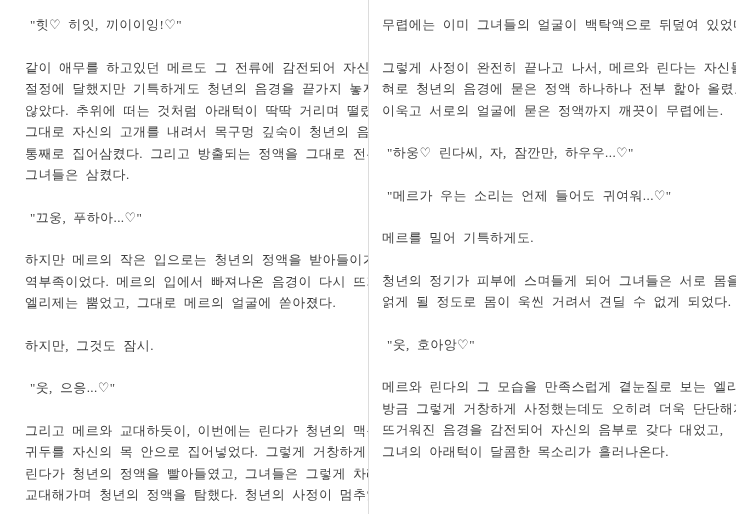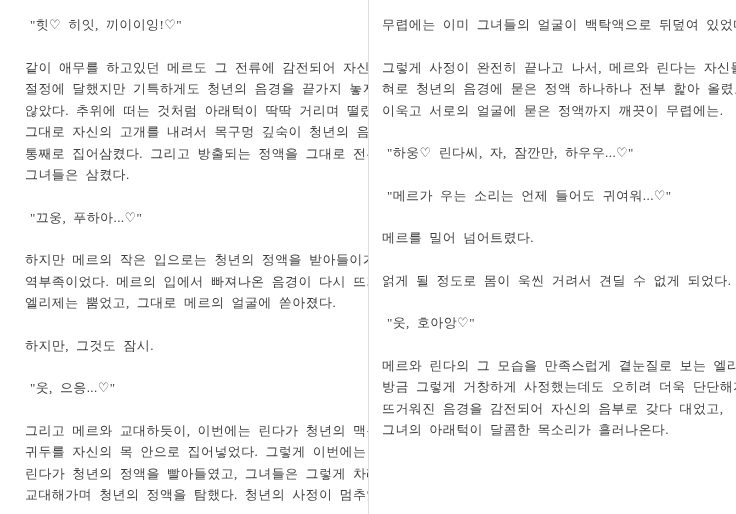--- a/index.html
+++ b/index.html
@@ -65,21 +65,21 @@
         <div class="line">엘리제는 뿜었고, 그대로 메르의 얼굴에 쏟아졌다.</div>
       </div>
       <div class="block paragraph">
         <div class="line">하지만, 그것도 잠시.</div>
       </div>
       <div class="block dialogue">
         <div class="line">"웃, 으응...♡"</div>
       </div>
       <div class="block paragraph">
         <div class="line">그리고 메르와 교대하듯이, 이번에는 린다가 청년의 맥동하는</div>
-        <div class="line">귀두를 자신의 목 안으로 집어넣었다. 그렇게 이번에는</div>
+        <div class="line">귀두를 자신의 목 안으로 집어넣었다. 그렇게 거창하게</div>
         <div class="line">린다가 청년의 정액을 빨아들였고, 그녀들은 그렇게 차례대로</div>
         <div class="line">교대해가며 청년의 정액을 탐했다. 청년의 사정이 멈추었을</div>
       </div>
     </div>
   <div class="divider" style="background: rgb(220, 220, 220);"></div>
   <div class="column right">
       <div class="block paragraph">
         <div class="line">무렵에는 이미 그녀들의 얼굴이 백탁액으로 뒤덮여 있었다.</div>
       </div>
       <div class="block paragraph">
@@ -87,23 +87,24 @@
         <div class="line">혀로 청년의 음경에 묻은 정액 하나하나 전부 핥아 올렸고,</div>
         <div class="line">이욱고 서로의 얼굴에 묻은 정액까지 깨끗이 무렵에는.</div>
       </div>
       <div class="block dialogue">
         <div class="line">"하웅♡ 린다씨, 자, 잠깐만, 하우우...♡"</div>
       </div>
       <div class="block dialogue">
         <div class="line">"메르가 우는 소리는 언제 들어도 귀여워...♡"</div>
       </div>
       <div class="block paragraph">
-        <div class="line">메르를 밀어 넘어트렸다.</div>
+        <div class="line">메르를 밀어 기특하게도.</div>
       </div>
       <div class="block paragraph">
+        <div class="line">청년의 정기가 피부에 스며들게 되어 그녀들은 서로 몸을</div>
         <div class="line">얽게 될 정도로 몸이 욱씬 거려서 견딜 수 없게 되었다.</div>
       </div>
       <div class="block dialogue">
         <div class="line">"웃, 호아앙♡"</div>
       </div>
       <div class="block paragraph">
         <div class="line">메르와 린다의 그 모습을 만족스럽게 곁눈질로 보는 엘리제.</div>
         <div class="line">방금 그렇게 거창하게 사정했는데도 오히려 더욱 단단해지고</div>
         <div class="line">뜨거워진 음경을 감전되어 자신의 음부로 갖다 대었고,</div>
         <div class="line">그녀의 아래턱이 달콤한 목소리가 흘러나온다.</div>

